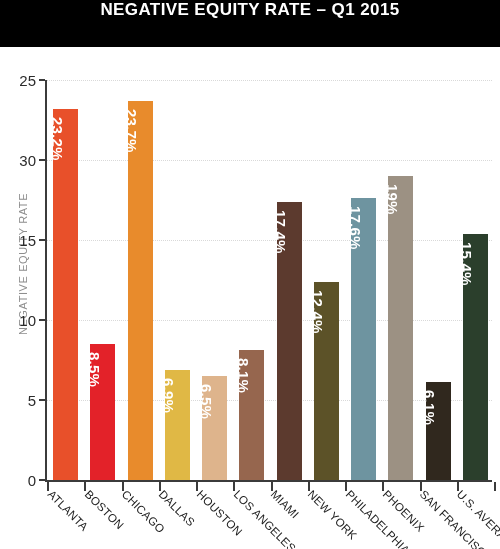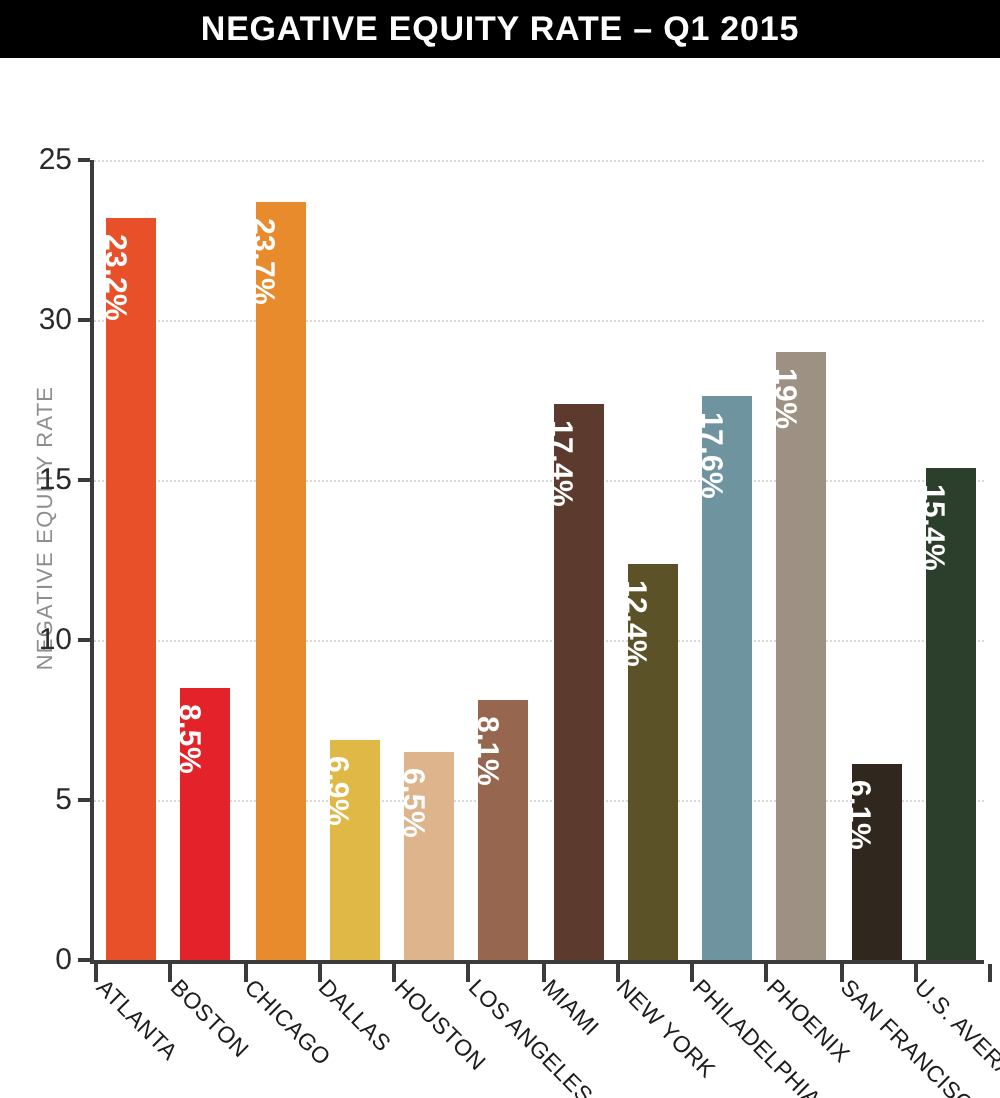--- a/index.html
+++ b/index.html
@@ -14,24 +14,23 @@
     overflow: hidden;
     position: relative;
   }
 
   
   #title-bar {
     position: absolute;
     left: 0;
     top: 0;
     width: 500px;
-    height: 29px;
+    height: 47px;
     background: #000000;
     display: flex;
-    align-items: center;
     justify-content: center;
   }
   #title-text {
     color: #ffffff;
     font-size: 17px;
     font-weight: bold;
     letter-spacing: 0.4px;
     font-family: "Liberation Sans", sans-serif;
     white-space: nowrap;
   }

